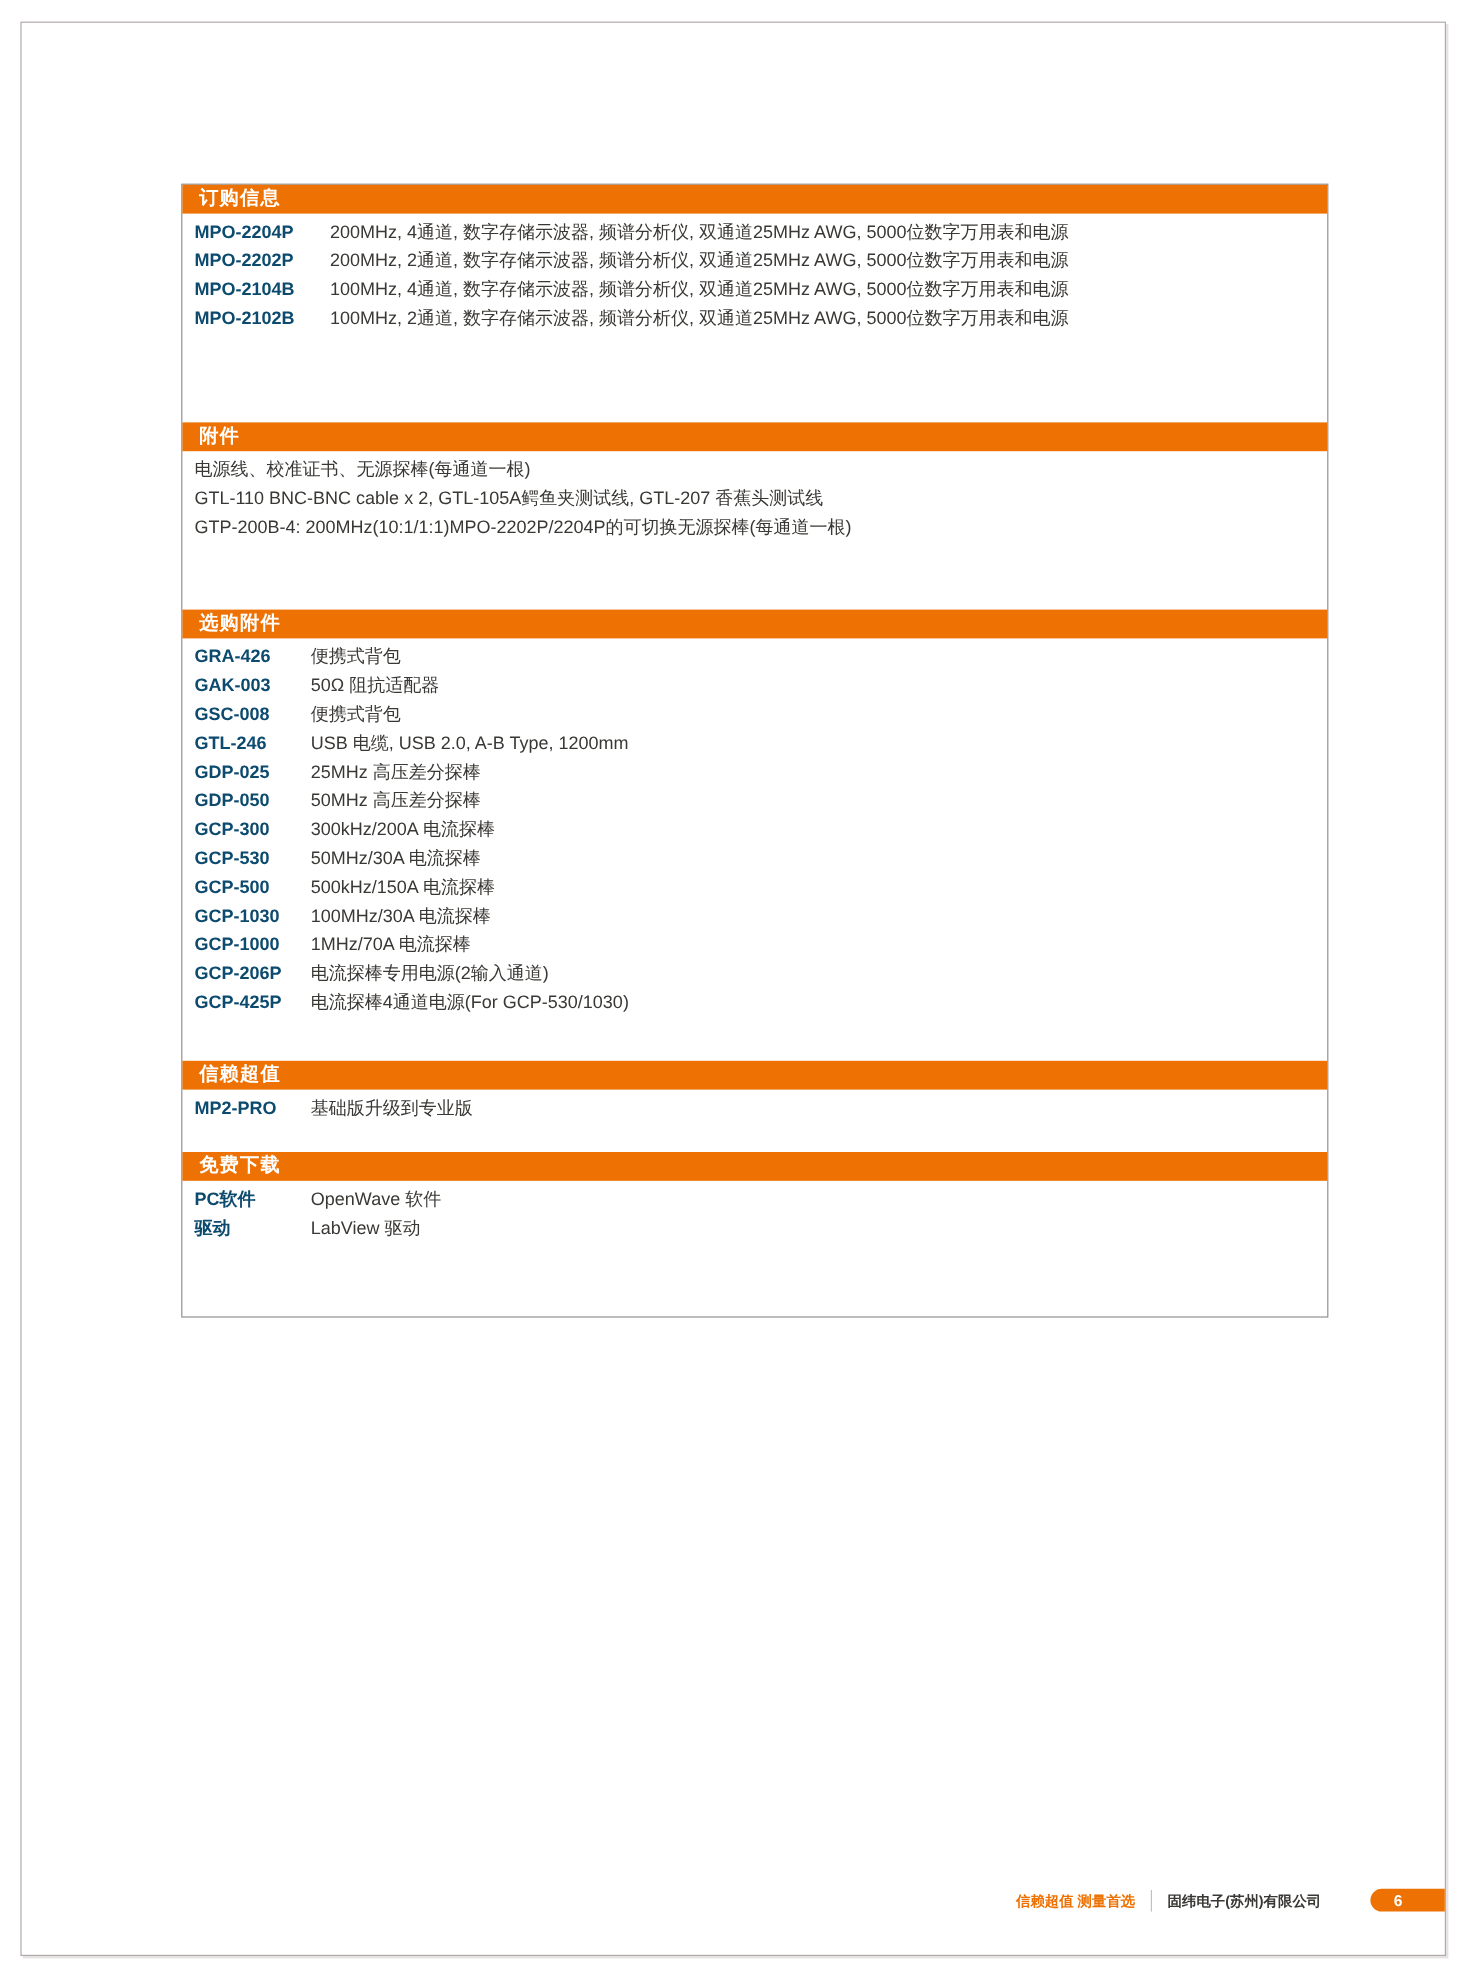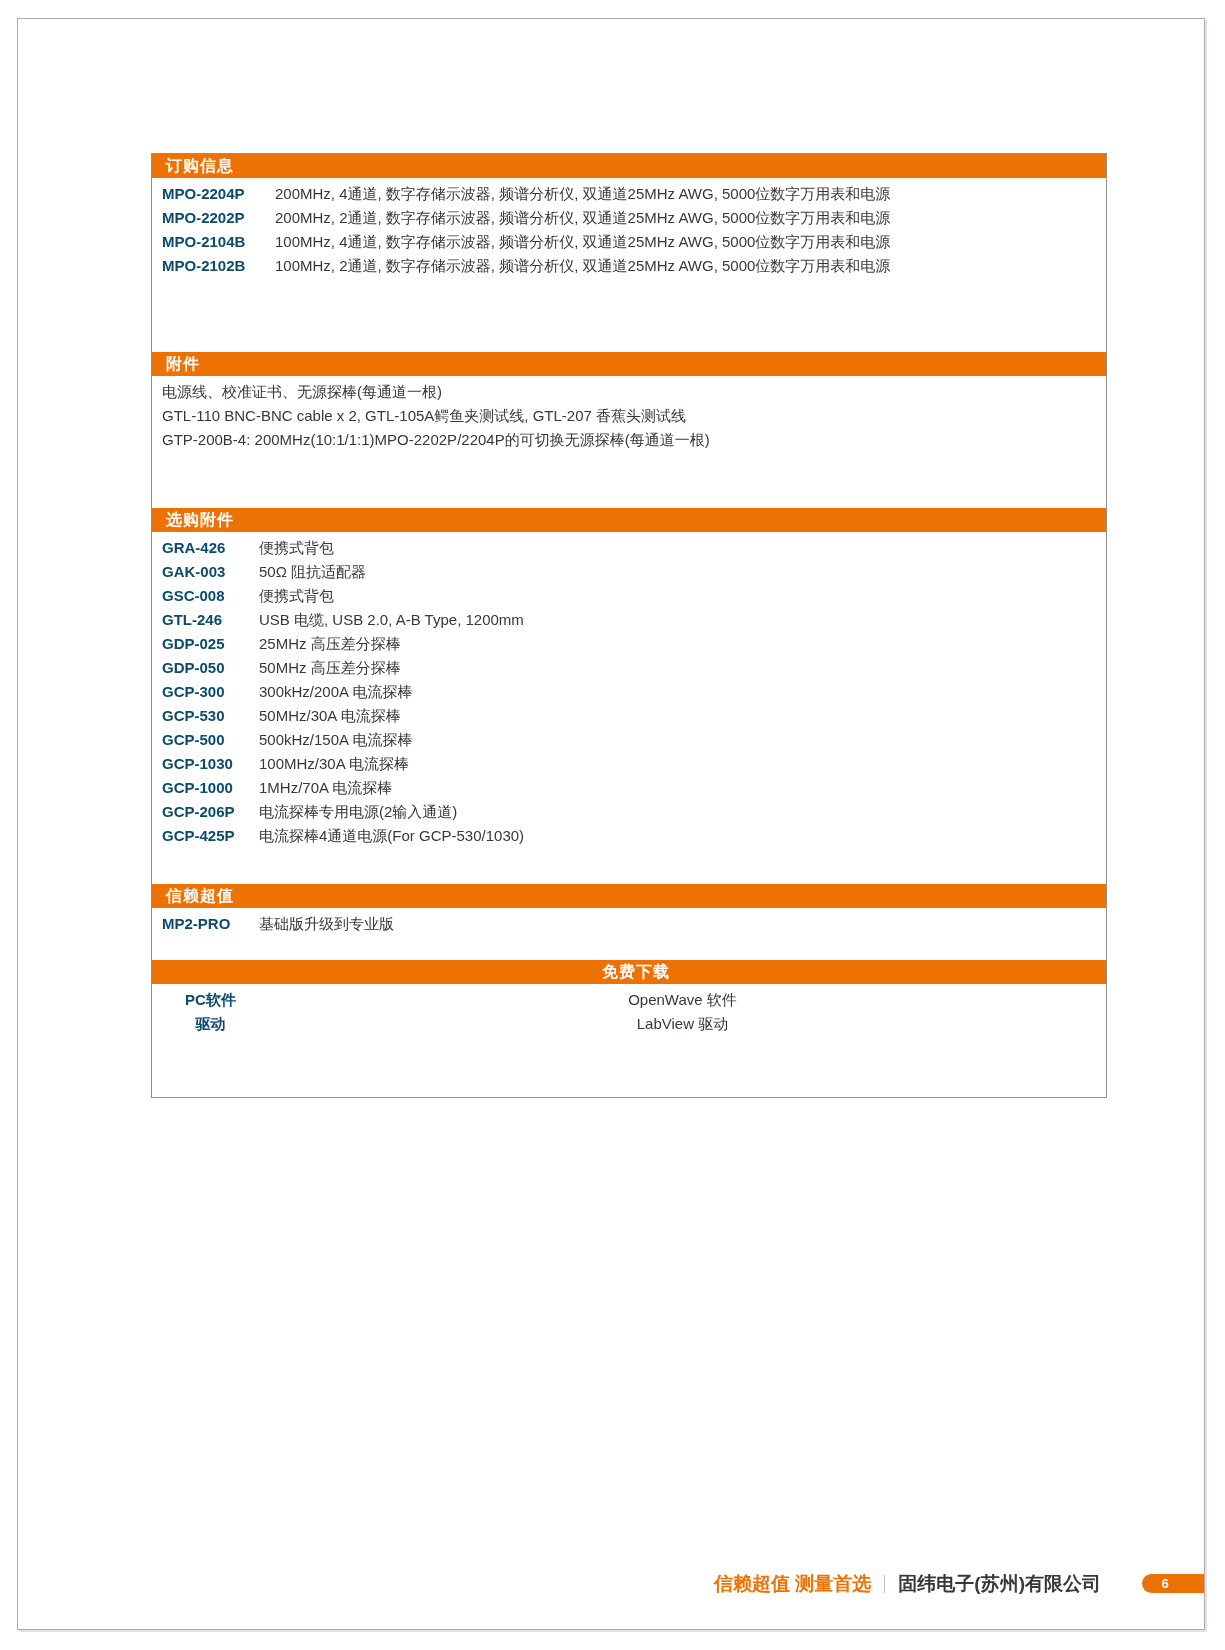--- a/index.html
+++ b/index.html
@@ -37,26 +37,26 @@
   }
   .section .rows{padding:4px 0 0 10px;}
   .row{display:flex;line-height:24px;font-size:15px;color:#3a3835;}
   .row .model{width:97px;font-weight:bold;color:#0c4a6e;flex:0 0 auto;}
   .section.wide .model{width:113px;}
   .row .desc{flex:1 1 auto;}
   .row .line{flex:1 1 auto;}
   .section.s2{margin-top:74px;}
   .section.s3{margin-top:56px;}
   .section.s4{margin-top:36px;}
-  .section.s5{margin-top:24px;text-align:center;}
+  .section.s5{margin-top:24px;}
   .page-footer{
     position:absolute;top:1552px;right:103px;
     height:26px;
     display:flex;align-items:center;
-    font-size:19px;
+    font-size:12px;
     text-align:center;
   }
   .footer-slogan{color:#ED7203;font-weight:bold;white-space:pre;}
   .footer-divider{
     width:1px;height:18px;background:#c4c0c0;
     margin:0 13px;flex:0 0 auto;
   }
   .footer-company{color:#3a3835;font-weight:bold;}
   .page-number-badge{
     position:absolute;top:1555px;right:0;

